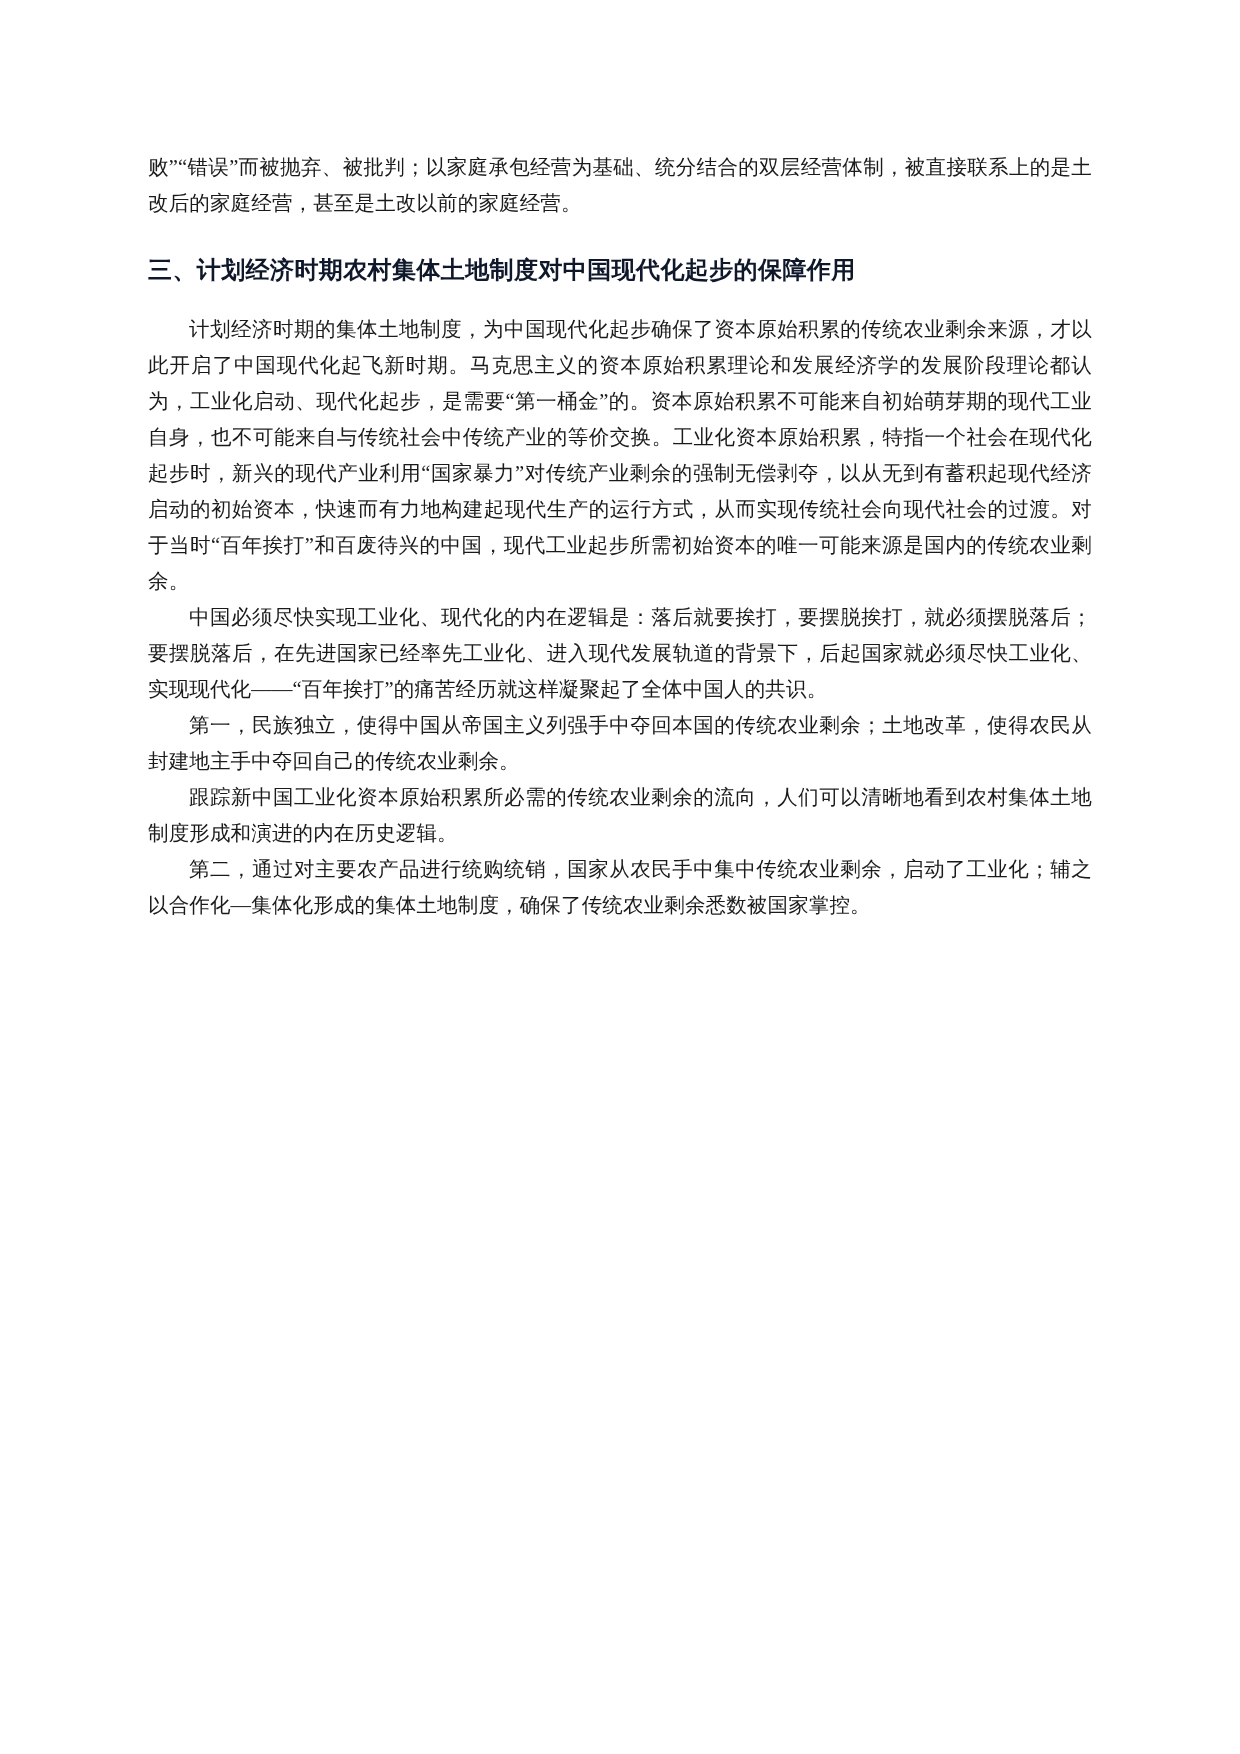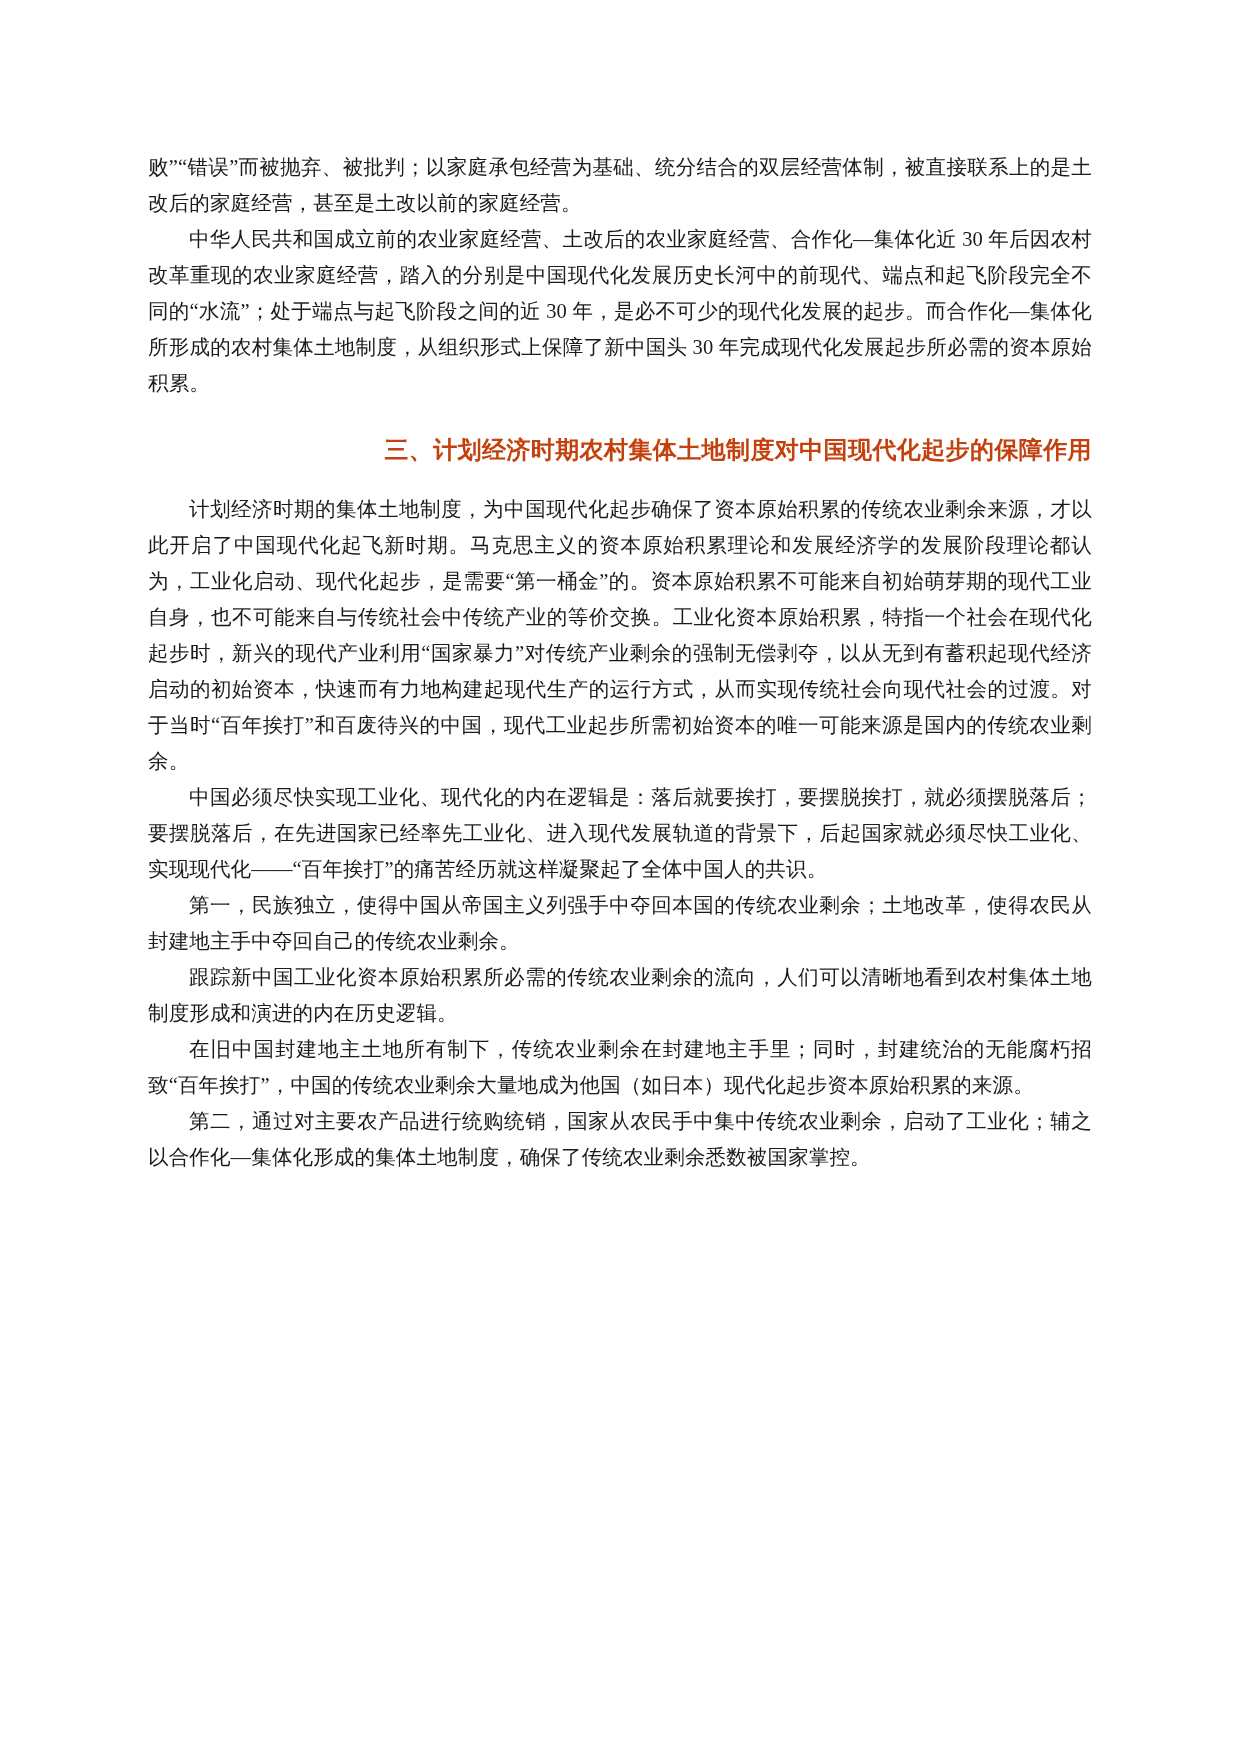--- a/index.html
+++ b/index.html
@@ -34,52 +34,50 @@
     font-kerning: none;
   }
   p.indent {
     text-indent: 41px;
   }
   h2.section-heading {
     font-family: "Liberation Sans", "DejaVu Sans", sans-serif;
     font-size: 24px;
     line-height: 36px;
     font-weight: bold;
-    color: #c2410c;
-    text-align: right;
+    color: #0f172a;
+    text-align: left;
     margin: 0;
     letter-spacing: 0.4px;
   }
   .gap-before-heading { height: 31px; }
   .gap-after-heading  { height: 23px; }
 </style>
 </head>
 <body>
 
 <div class="page">
   <div class="content">
 
     <p class="body-par">败”“错误”而被抛弃、被批判；以家庭承包经营为基础、统分结合的双层经营体制，被直接联系上的是土改后的家庭经营，甚至是土改以前的家庭经营。</p>
 
-    <p class="body-par indent">中华人民共和国成立前的农业家庭经营、土改后的农业家庭经营、合作化—集体化近 30 年后因农村改革重现的农业家庭经营，踏入的分别是中国现代化发展历史长河中的前现代、端点和起飞阶段完全不同的“水流”；处于端点与起飞阶段之间的近 30 年，是必不可少的现代化发展的起步。而合作化—集体化所形成的农村集体土地制度，从组织形式上保障了新中国头 30 年完成现代化发展起步所必需的资本原始积累。</p>
 
     <div class="gap-before-heading"></div>
 
     <h2 class="section-heading">三、计划经济时期农村集体土地制度对中国现代化起步的保障作用</h2>
 
     <div class="gap-after-heading"></div>
 
     <p class="body-par indent">计划经济时期的集体土地制度，为中国现代化起步确保了资本原始积累的传统农业剩余来源，才以此开启了中国现代化起飞新时期。马克思主义的资本原始积累理论和发展经济学的发展阶段理论都认为，工业化启动、现代化起步，是需要“第一桶金”的。资本原始积累不可能来自初始萌芽期的现代工业自身，也不可能来自与传统社会中传统产业的等价交换。工业化资本原始积累，特指一个社会在现代化起步时，新兴的现代产业利用“国家暴力”对传统产业剩余的强制无偿剥夺，以从无到有蓄积起现代经济启动的初始资本，快速而有力地构建起现代生产的运行方式，从而实现传统社会向现代社会的过渡。对于当时“百年挨打”和百废待兴的中国，现代工业起步所需初始资本的唯一可能来源是国内的传统农业剩余。</p>
 
     <p class="body-par indent">中国必须尽快实现工业化、现代化的内在逻辑是：落后就要挨打，要摆脱挨打，就必须摆脱落后；要摆脱落后，在先进国家已经率先工业化、进入现代发展轨道的背景下，后起国家就必须尽快工业化、实现现代化——“百年挨打”的痛苦经历就这样凝聚起了全体中国人的共识。</p>
 
     <p class="body-par indent">第一，民族独立，使得中国从帝国主义列强手中夺回本国的传统农业剩余；土地改革，使得农民从封建地主手中夺回自己的传统农业剩余。</p>
 
     <p class="body-par indent">跟踪新中国工业化资本原始积累所必需的传统农业剩余的流向，人们可以清晰地看到农村集体土地制度形成和演进的内在历史逻辑。</p>
 
-    <p class="body-par indent">在旧中国封建地主土地所有制下，传统农业剩余在封建地主手里；同时，封建统治的无能腐朽招致“百年挨打”，中国的传统农业剩余大量地成为他国（如日本）现代化起步资本原始积累的来源。</p>
 
 
     <p class="body-par indent">第二，通过对主要农产品进行统购统销，国家从农民手中集中传统农业剩余，启动了工业化；辅之以合作化—集体化形成的集体土地制度，确保了传统农业剩余悉数被国家掌控。</p>
 
 
   </div>
 </div>
 
 </body></html>

